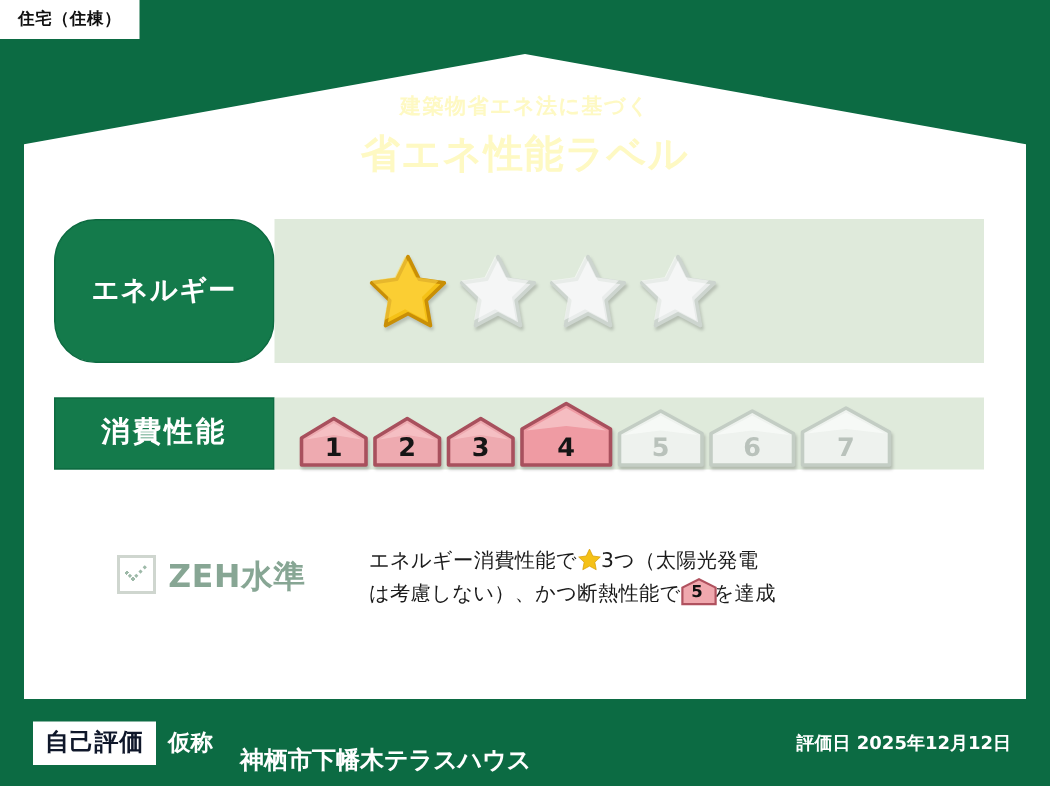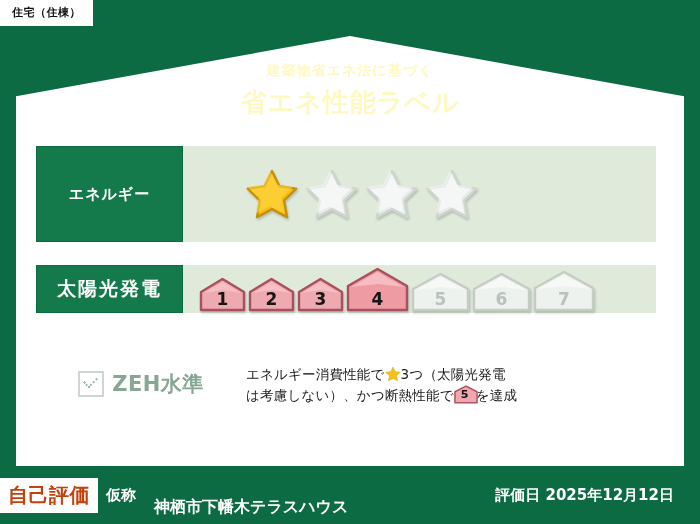--- a/index.html
+++ b/index.html
@@ -62,21 +62,21 @@
 
   .row-label{
     background:#147a4b;
     color:#ffffff;
     font-weight:700;
     display:flex;flex-direction:column;align-items:center;justify-content:center;
     flex:0 0 145px;
     border:1px solid #0d6b41;
     line-height:1.25;
   }
-  #row-energy .row-label{font-size:15px;letter-spacing:1px;}
+  #row-energy .row-label{font-size:18px;letter-spacing:1px;border-radius:28px;}
   #row-insul  .row-label{font-size:19px;letter-spacing:2px;}
 
   .row-value{
     flex:1 1 auto;
     background:#dfeadb;
     display:flex;align-items:center;
     position:relative;
   }
   #row-energy .row-value{justify-content:flex-start;padding-left:62px;}
   #row-insul  .row-value{justify-content:flex-start;padding-left:16px;}
@@ -107,21 +107,21 @@
   }
   .house.on  .num{color:#151515;}
   .house.off .num{color:#b9c2bb;}
 
   
   #zeh-block{
     position:absolute;left:36px;right:44px;top:362px;height:56px;
     display:flex;align-items:flex-start;
   }
   #zeh-left{
-    width:210px;display:flex;align-items:center;justify-content:center;gap:8px;
+    width:210px;display:flex;justify-content:center;gap:8px;
     padding-top:8px;
   }
   #zeh-box{
     width:22px;height:22px;border:2px solid #cfd6cf;background:#fff;
     display:block;position:relative;
   }
   #zeh-box:after{
     content:"";position:absolute;left:4px;top:4px;width:11px;height:6px;
     border-left:2px dotted #9db9a8;border-bottom:2px dotted #9db9a8;
     transform:rotate(-45deg);
@@ -142,26 +142,26 @@
     color:#111;line-height:19px;
   }
 
   
   #bottom-bar{
     position:absolute;left:0;right:0;bottom:0;height:58px;
     display:flex;align-items:center;
     color:#ffffff;
   }
   #self-eval{
-    background:#ffffff;color:#c2410c;font-weight:700;font-size:20px;
-    padding:4px 8px;letter-spacing:0.5px;white-space:nowrap;
+    background:#ffffff;color:#0f172a;font-weight:700;font-size:16px;
+    padding:4px 8px;margin-left:22px;letter-spacing:0.5px;white-space:nowrap;
   }
   #kasho{font-size:15px;font-weight:700;margin-left:8px;white-space:nowrap;}
   #bldg-name{font-size:16px;font-weight:700;margin-left:18px;white-space:nowrap;margin-top:24px;}
-  #eval-date{margin-left:auto;margin-right:26px;font-size:15px;font-weight:700;white-space:nowrap;}
+  #eval-date{margin-left:auto;margin-right:26px;font-size:12px;font-weight:700;white-space:nowrap;}
 </style>
 </head>
 <body>
 
 <div id="label-root">
 
   <div id="house-body"></div>
 
   <div class="corner-tag" id="tag-left">住宅（住棟）</div>
 
@@ -199,21 +199,21 @@
               <polygon points="12,1.4 15.45,8.4 23.2,9.5 17.6,14.95 18.92,22.65 12,19.0 5.08,22.65 6.4,14.95 0.8,9.5 8.55,8.4" fill="#e9eceb" stroke="#cdd5cf" stroke-width="1.1" stroke-linejoin="round"></polygon>
               <polygon points="12,1.4 15.45,8.4 23.2,9.5 17.6,14.95 18.92,22.65 12,19.0 5.08,22.65 6.4,14.95 0.8,9.5 8.55,8.4" fill="#ffffff" opacity="0.55" transform="translate(-0.9,-0.9) scale(0.93) translate(0.9,0.9)"></polygon>
             </svg>
           </span>
         </div>
     </div>
   </div>
 
   <div class="row" id="row-insul">
     <div class="row-label">
-      <span>太陽光発電</span>
+      <span>消費性能</span>
     </div>
     <div class="row-value">
       <div class="houses" id="houses">
           <div class="house on">
             <svg width="47" height="35" viewBox="0 0 47 35">
               <polygon points="2,33 2,15 23.5,2 45,15 45,33" fill="#eeaab0" stroke="#a8505d" stroke-width="2.4" stroke-linejoin="round"></polygon>
               <polygon points="5,16 23.5,5 42,16 23.5,13" fill="#f6c3c7" opacity="0.85"></polygon>
             </svg>
             <span class="num">1</span>
           </div>

